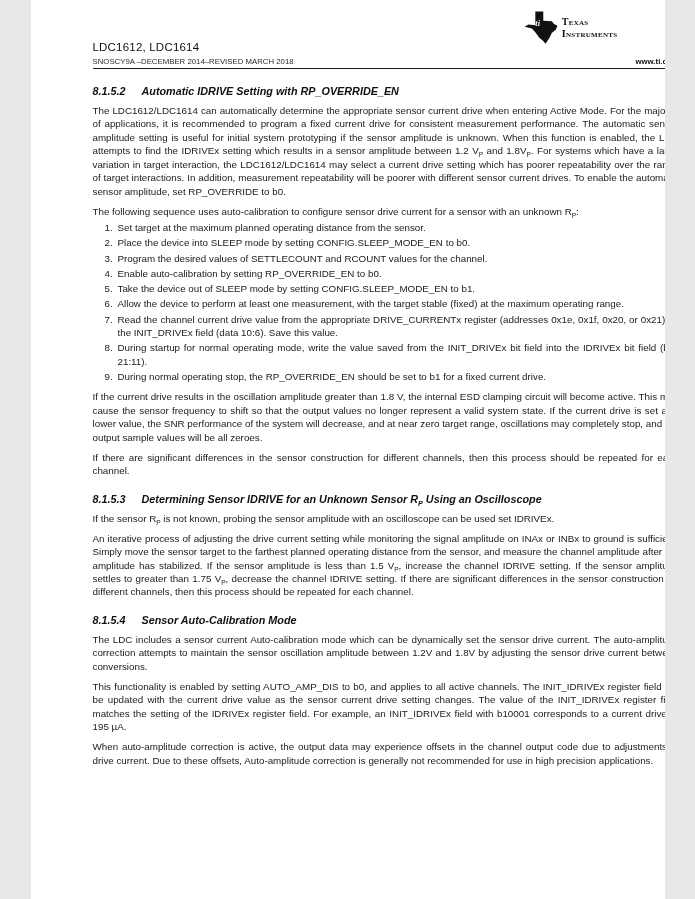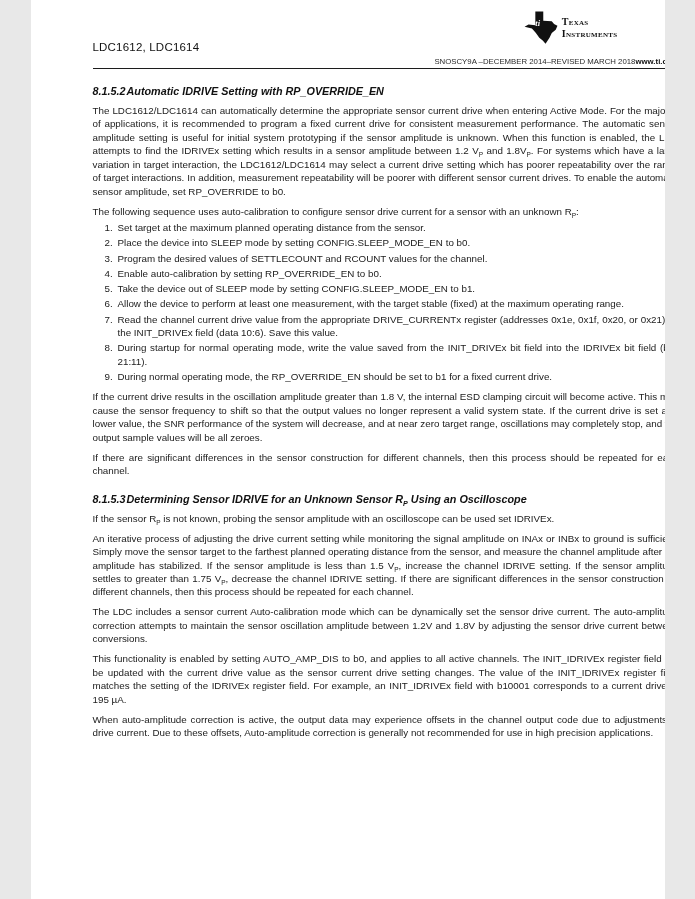--- a/index.html
+++ b/index.html
@@ -40,36 +40,36 @@
     color: #111;
   }
   .part-title {
     font-size: 11.5px;
     font-weight: normal;
     letter-spacing: 0.2px;
     color: #111;
   }
   .doc-row {
     display: flex;
-    justify-content: flex-end;
+    justify-content: space-between;
     align-items: baseline;
     margin-top: 4px;
     font-size: 7.8px;
     color: #2a2a2a;
   }
   .doc-row .site { font-weight: bold; color: #111; text-decoration: none; }
   .header-rule {
     border: none;
     border-top: 1.6px solid #1c1c1c;
     margin: 2px 0 0 0;
   }
   
   .sec-heading {
     display: flex;
-    gap: 1px;
+    gap: 16px;
     font-size: 10.8px;
     font-weight: bold;
     font-style: italic;
     color: #111;
     margin: 15px 0 7px 0;
   }
   .sec-heading.first { margin-top: 16px; }
   p.body {
     font-size: 9.8px;
     line-height: 13.45px;
@@ -157,34 +157,38 @@
 
     <ol class="steps">
       <li>Set target at the maximum planned operating distance from the sensor.</li>
       <li>Place the device into SLEEP mode by setting CONFIG.SLEEP_MODE_EN to b0.</li>
       <li>Program the desired values of SETTLECOUNT and RCOUNT values for the channel.</li>
       <li>Enable auto-calibration by setting RP_OVERRIDE_EN to b0.</li>
       <li>Take the device out of SLEEP mode by setting CONFIG.SLEEP_MODE_EN to b1.</li>
       <li>Allow the device to perform at least one measurement, with the target stable (fixed) at the maximum operating range.</li>
       <li>Read the channel current drive value from the appropriate DRIVE_CURRENTx register (addresses 0x1e, 0x1f, 0x20, or 0x21), in the INIT_DRIVEx field (data 10:6). Save this value.</li>
       <li>During startup for normal operating mode, write the value saved from the INIT_DRIVEx bit field into the IDRIVEx bit field (bits 21:11).</li>
-      <li>During normal operating mode, the RP_OVERRIDE_EN should be set to b1 for a fixed current drive.</li>
+      <li>During normal operating stop, the RP_OVERRIDE_EN should be set to b1 for a fixed current drive.</li>
     </ol>
 
     <p class="body">If the current drive results in the oscillation amplitude greater than 1.8 V, the internal ESD clamping circuit will become active. This may cause the sensor frequency to shift so that the output values no longer represent a valid system state. If the current drive is set at a lower value, the SNR performance of the system will decrease, and at near zero target range, oscillations may completely stop, and the output sample values will be all zeroes.</p>
     <p class="body">If there are significant differences in the sensor construction for different channels, then this process should be repeated for each channel.</p>
 
     <div class="sec-heading">
       <span>8.1.5.3</span>
       <span>Determining Sensor IDRIVE for an Unknown Sensor R<sub>P</sub> Using an Oscilloscope</span>
     </div>
 
     <p class="body">If the sensor R<sub>P</sub> is not known, probing the sensor amplitude with an oscilloscope can be used set IDRIVEx.</p>
     <p class="body">An iterative process of adjusting the drive current setting while monitoring the signal amplitude on INAx or INBx to ground is sufficient. Simply move the sensor target to the farthest planned operating distance from the sensor, and measure the channel amplitude after the amplitude has stabilized. If the sensor amplitude is less than 1.5 V<sub>P</sub>, increase the channel IDRIVE setting. If the sensor amplitude settles to greater than 1.75 V<sub>P</sub>, decrease the channel IDRIVE setting. If there are significant differences in the sensor construction for different channels, then this process should be repeated for each channel.</p>
 
+    <div class="sec-heading">
+      <span>8.1.5.4</span>
+      <span>Sensor Auto-Calibration Mode</span>
+    </div>
 
     <p class="body">The LDC includes a sensor current Auto-calibration mode which can be dynamically set the sensor drive current. The auto-amplitude correction attempts to maintain the sensor oscillation amplitude between 1.2V and 1.8V by adjusting the sensor drive current between conversions.</p>
     <p class="body">This functionality is enabled by setting AUTO_AMP_DIS to b0, and applies to all active channels. The INIT_IDRIVEx register field will be updated with the current drive value as the sensor current drive setting changes. The value of the INIT_IDRIVEx register field matches the setting of the IDRIVEx register field. For example, an INIT_IDRIVEx field with b10001 corresponds to a current drive of 195 µA.</p>
     <p class="body">When auto-amplitude correction is active, the output data may experience offsets in the channel output code due to adjustments in drive current. Due to these offsets, Auto-amplitude correction is generally not recommended for use in high precision applications.</p>
   </div>
 
 
 </div>
 
 </body></html>

